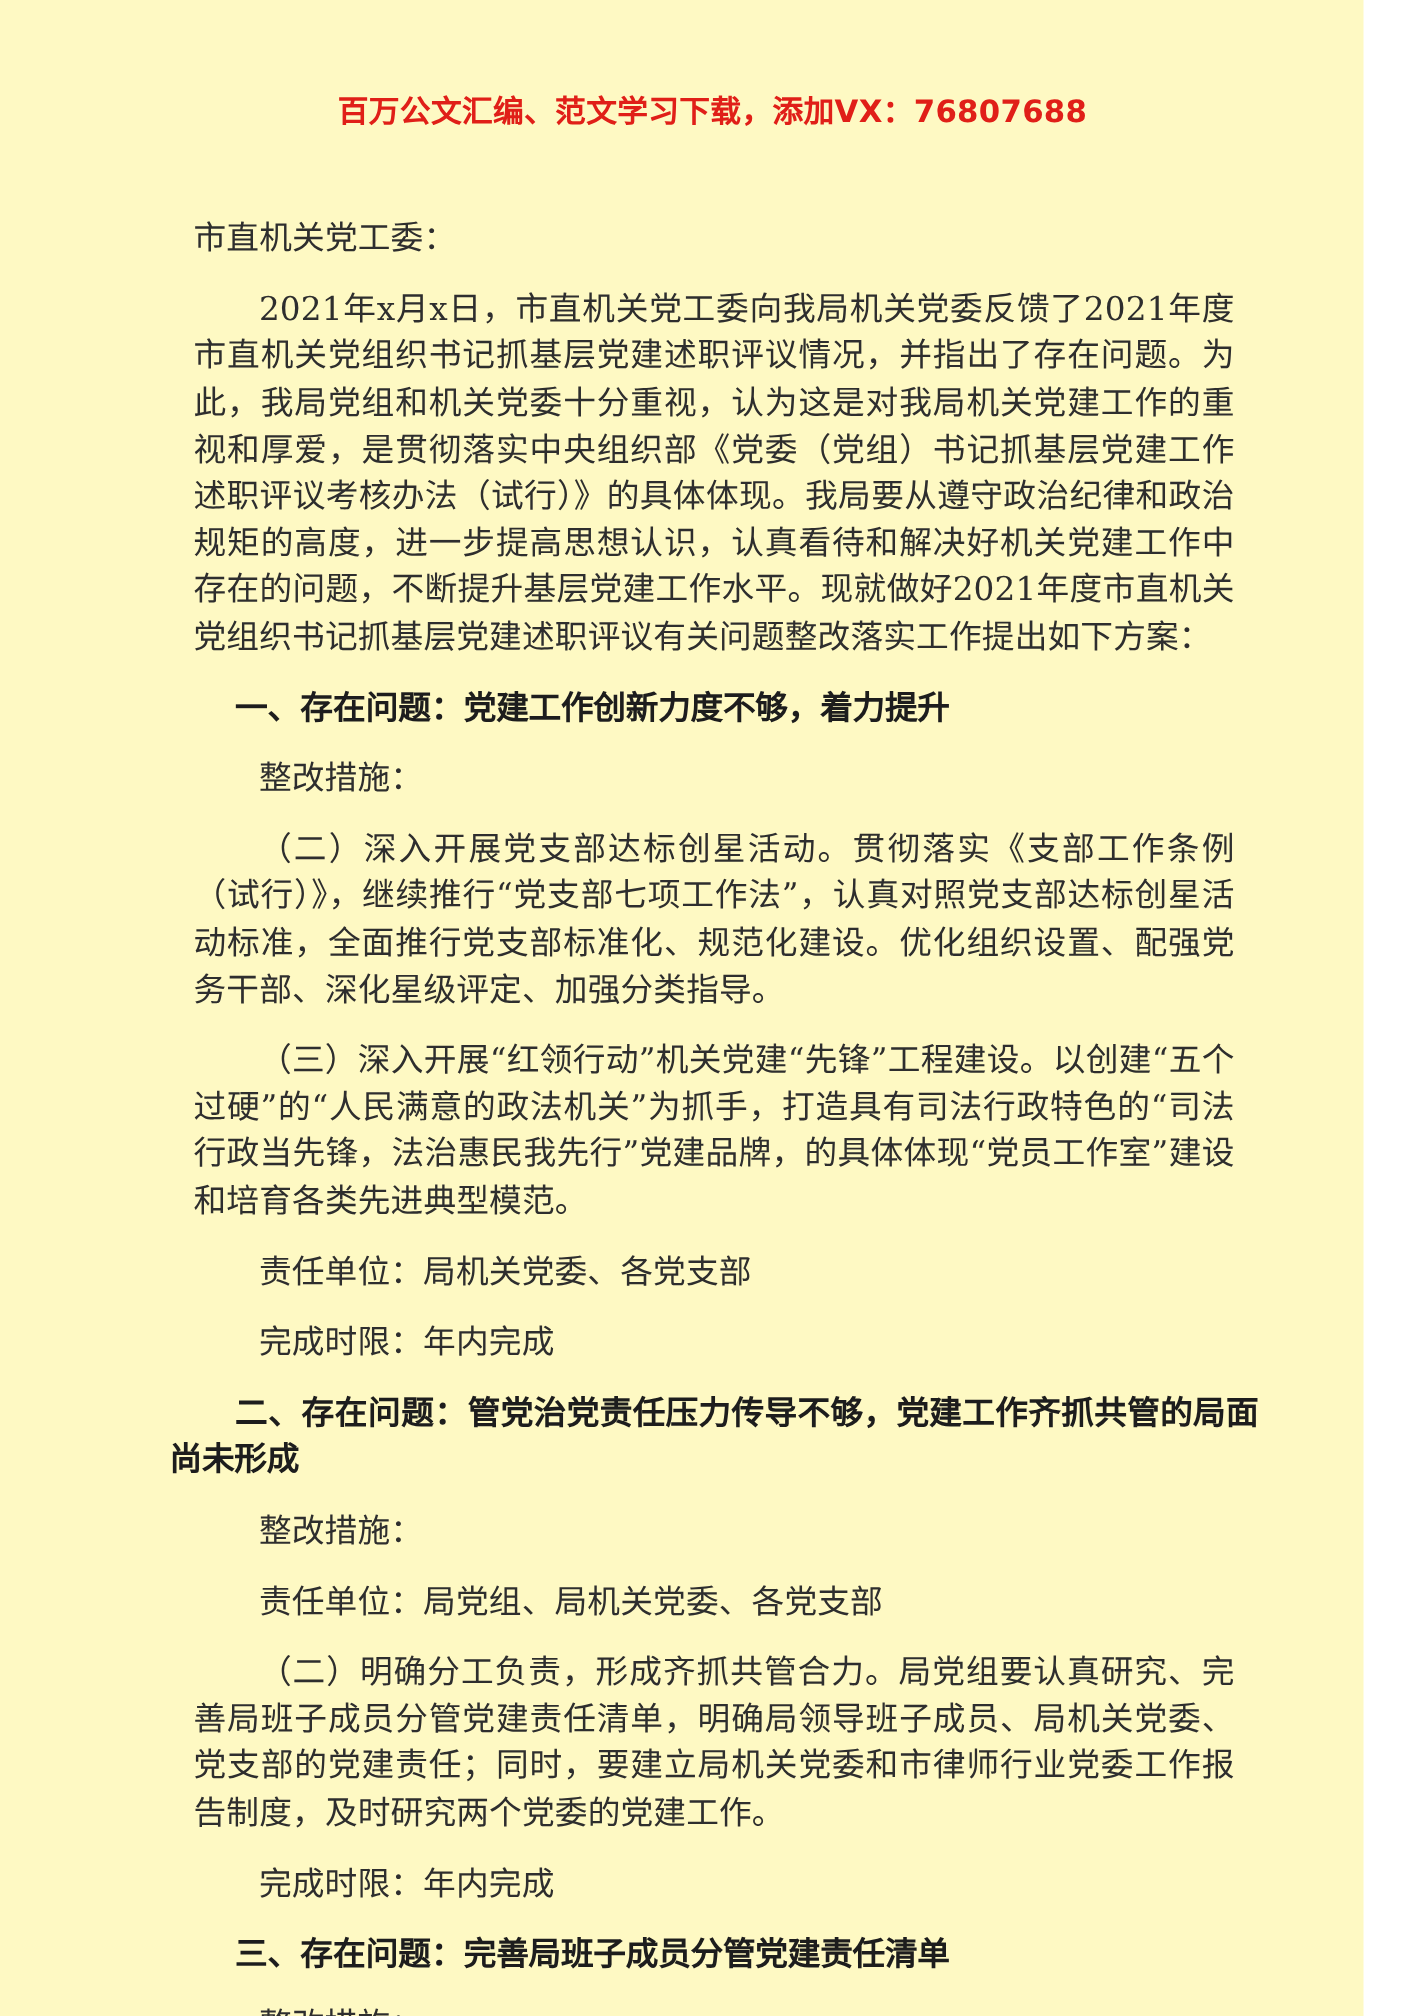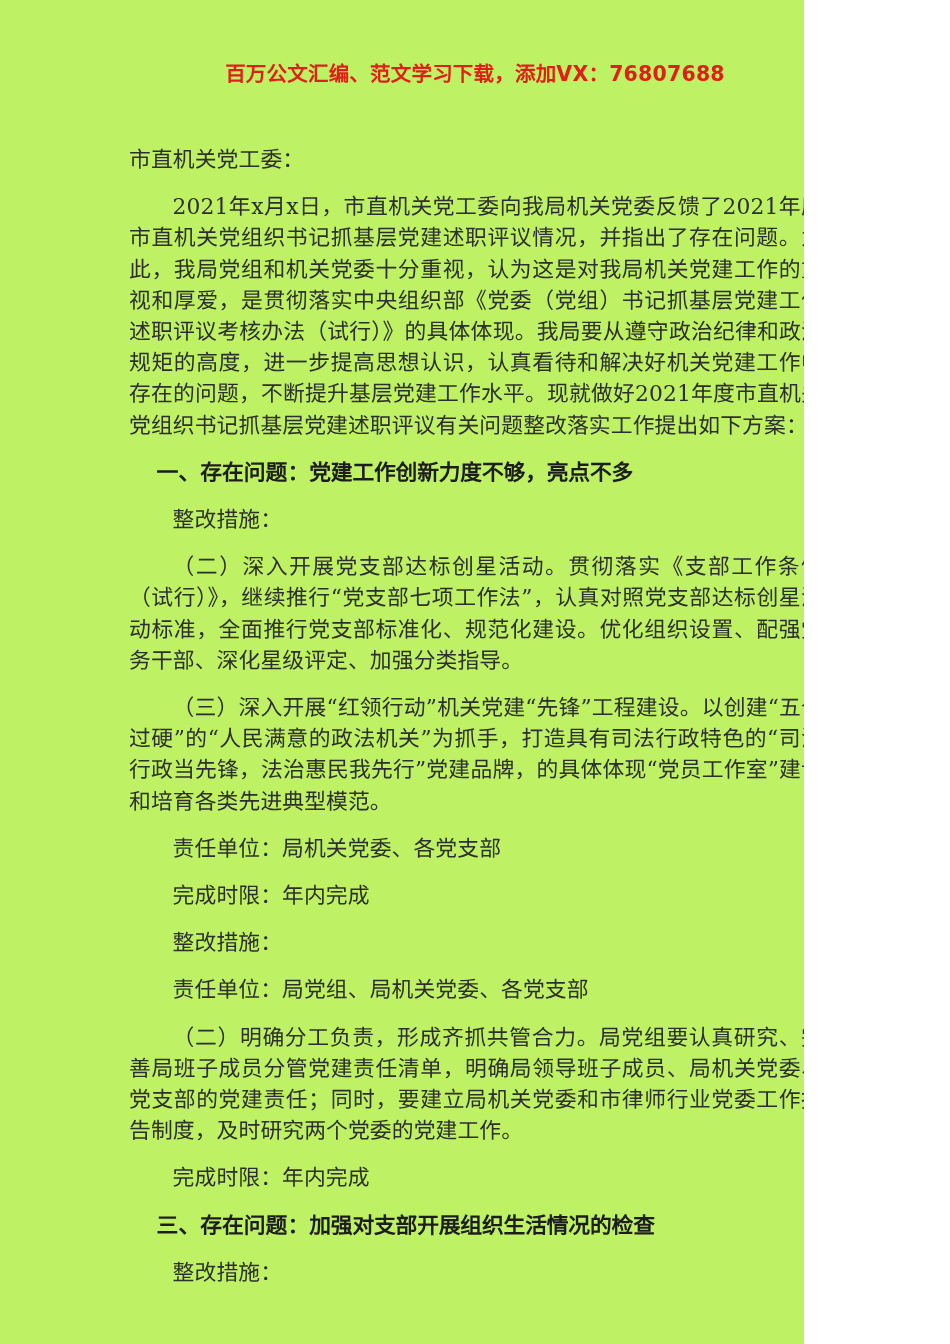--- a/index.html
+++ b/index.html
@@ -6,23 +6,23 @@
   html, body {
     margin: 0;
     padding: 0;
     background: #ffffff;
   }
   body {
     font-family: "DejaVu Serif", "Liberation Serif", serif;
   }
   .page {
     position: relative;
-    width: 804px;
+    width: 909px;
     height: 1344px;
-    background: #bef264;
+    background: #fef9c3;
     box-sizing: border-box;
     overflow: hidden;
   }
   .promo-banner {
     position: absolute;
     top: 64px;
     left: 0;
     width: 950px;
     text-align: center;
     line-height: 1;
@@ -88,30 +88,31 @@
   <div class="promo-banner">
     <span class="promo-text" style="color: rgb(224, 31, 24);">百万公文汇编、范文学习下载，添加VX：76807688</span>
   </div>
 
   <div class="doc-body">
 
     <p class="para">市直机关党工委：</p>
 
     <p class="para indent">2021年x月x日，市直机关党工委向我局机关党委反馈了2021年度市直机关党组织书记抓基层党建述职评议情况，并指出了存在问题。为此，我局党组和机关党委十分重视，认为这是对我局机关党建工作的重视和厚爱，是贯彻落实中央组织部《党委（党组）书记抓基层党建工作述职评议考核办法（试行）》的具体体现。我局要从遵守政治纪律和政治规矩的高度，进一步提高思想认识，认真看待和解决好机关党建工作中存在的问题，不断提升基层党建工作水平。现就做好2021年度市直机关党组织书记抓基层党建述职评议有关问题整改落实工作提出如下方案：</p>
 
-    <p class="heading"><span class="hd-num">一、存在问题：</span><span class="hd-title">党建工作创新力度不够，亮点不多</span></p>
+    <p class="heading"><span class="hd-num">一、存在问题：</span><span class="hd-title">党建工作创新力度不够，着力提升</span></p>
     <p class="para indent">整改措施：</p>
     <p class="para indent">（二）深入开展党支部达标创星活动。贯彻落实《支部工作条例（试行）》，继续推行“党支部七项工作法”，认真对照党支部达标创星活动标准，全面推行党支部标准化、规范化建设。优化组织设置、配强党务干部、深化星级评定、加强分类指导。</p>
     <p class="para indent">（三）深入开展“红领行动”机关党建“先锋”工程建设。以创建“五个过硬”的“人民满意的政法机关”为抓手，打造具有司法行政特色的“司法行政当先锋，法治惠民我先行”党建品牌，的具体体现“党员工作室”建设和培育各类先进典型模范。</p>
     <p class="para indent">责任单位：局机关党委、各党支部</p>
     <p class="para indent">完成时限：年内完成</p>
 
+    <p class="heading"><span class="hd-num">二、存在问题：</span><span class="hd-title">管党治党责任压力传导不够，党建工作齐抓共管的局面尚未形成</span></p>
     <p class="para indent">整改措施：</p>
     <p class="para indent">责任单位：局党组、局机关党委、各党支部</p>
     <p class="para indent">（二）明确分工负责，形成齐抓共管合力。局党组要认真研究、完善局班子成员分管党建责任清单，明确局领导班子成员、局机关党委、党支部的党建责任；同时，要建立局机关党委和市律师行业党委工作报告制度，及时研究两个党委的党建工作。</p>
     <p class="para indent">完成时限：年内完成</p>
 
-    <p class="heading"><span class="hd-num">三、存在问题：</span><span class="hd-title">加强对支部开展组织生活情况的检查</span></p>
+    <p class="heading"><span class="hd-num">三、存在问题：</span><span class="hd-title">完善局班子成员分管党建责任清单</span></p>
     <p class="para indent">整改措施：</p>
 
   </div>
 
 </div>
 
 </body></html>

